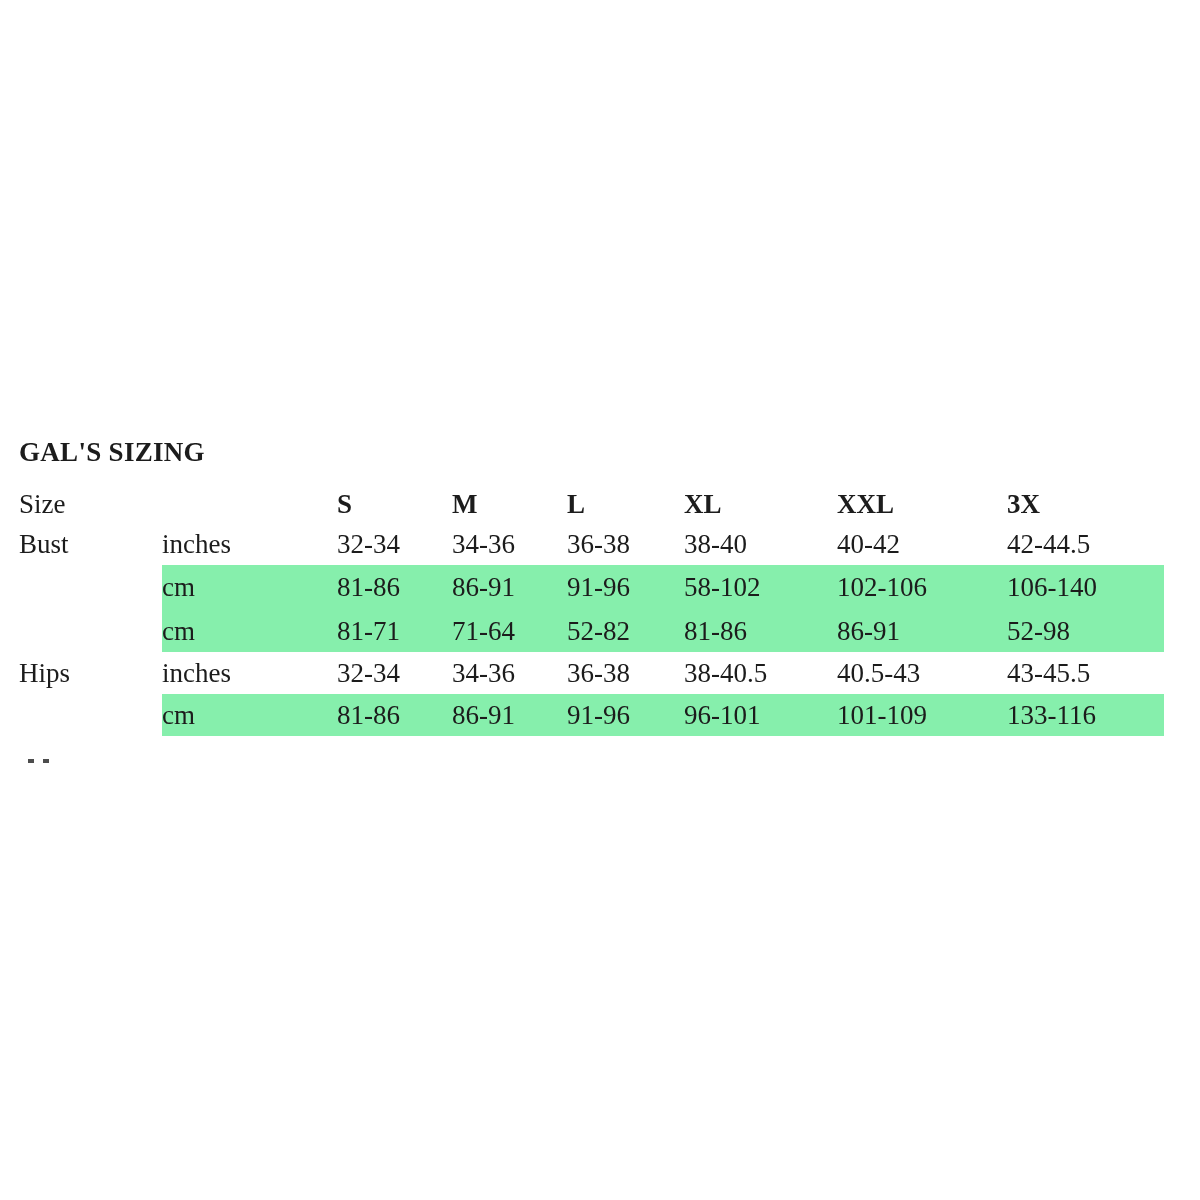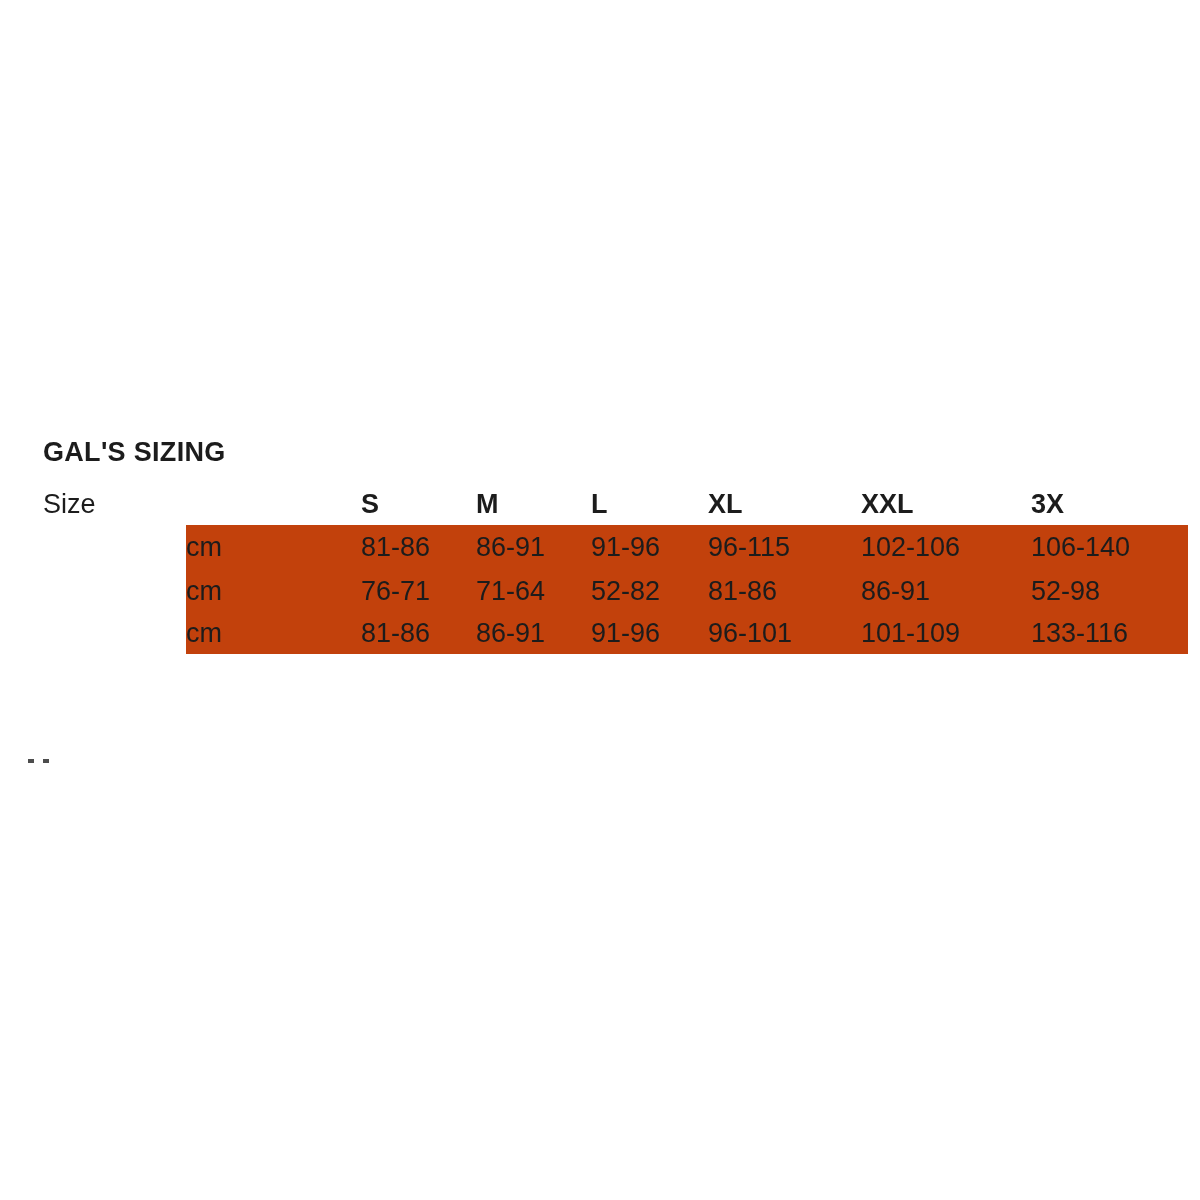--- a/index.html
+++ b/index.html
@@ -10,23 +10,24 @@
     width: 1200px;
     height: 1200px;
     background: #ffffff;
     position: relative;
     font-family: "Liberation Sans", sans-serif;
     color: #1c1c1c;
     overflow: hidden;
   }
   .sheet {
     position: absolute;
-    left: 43px;
+    left: 19px;
     top: 437px;
     width: 1145px;
+    font-family: Liberation Serif, serif;
   }
   .title {
     font-size: 27px;
     font-weight: 700;
     line-height: 30px;
     height: 30px;
     letter-spacing: 0.3px;
   }
   table.sizing {
     border-collapse: collapse;
@@ -47,21 +48,21 @@
   tr.r-in1 td { height: 33px; }
   tr.r-cm1 td { height: 45px; }
   tr.r-in2 td { height: 39px; }
   tr.r-cm2 td { height: 42px; }
   tr.r-in3 td { height: 35px; }
   tr.r-cm3 td { height: 42px; }
   tr.r-cm1 td, tr.r-cm2 td, tr.r-cm3 td {
     vertical-align: middle;
     padding-bottom: 0;
   }
-  td.band { background: #c2410c; }
+  td.band { background: #86efac; }
   td.shrink {
     font-size: 22px;
     vertical-align: top;
     padding-top: 6px;
   }
   .artifact-dot {
     position: absolute;
     width: 6px;
     height: 4px;
     background: #4d4d4d;
@@ -92,44 +93,64 @@
       <td class="c-label">Size</td>
       <td></td>
       <td>S</td>
       <td>M</td>
       <td>L</td>
       <td>XL</td>
       <td>XXL</td>
       <td>3X</td>
     </tr>
 
+    <tr class="r-in1">
+      <td>Bust</td>
+      <td>inches</td>
+      <td>32-34</td>
+      <td>34-36</td>
+      <td>36-38</td>
+      <td>38-40</td>
+      <td>40-42</td>
+      <td>42-44.5</td>
+    </tr>
 
     <tr class="r-cm1">
       <td></td>
       <td class="band">cm</td>
       <td class="band">81-86</td>
       <td class="band">86-91</td>
       <td class="band">91-96</td>
-      <td class="band">96-115</td>
+      <td class="band">58-102</td>
       <td class="band">102-106</td>
       <td class="band shrink">106-140</td>
     </tr>
 
 
     <tr class="r-cm2">
       <td></td>
       <td class="band">cm</td>
-      <td class="band">76-71</td>
+      <td class="band">81-71</td>
       <td class="band">71-64</td>
       <td class="band">52-82</td>
       <td class="band">81-86</td>
       <td class="band">86-91</td>
       <td class="band shrink">52-98</td>
     </tr>
 
+    <tr class="r-in3">
+      <td>Hips</td>
+      <td>inches</td>
+      <td>32-34</td>
+      <td>34-36</td>
+      <td>36-38</td>
+      <td>38-40.5</td>
+      <td>40.5-43</td>
+      <td>43-45.5</td>
+    </tr>
 
     <tr class="r-cm3">
       <td></td>
       <td class="band">cm</td>
       <td class="band">81-86</td>
       <td class="band">86-91</td>
       <td class="band">91-96</td>
       <td class="band">96-101</td>
       <td class="band">101-109</td>
       <td class="band shrink">133-116</td>

